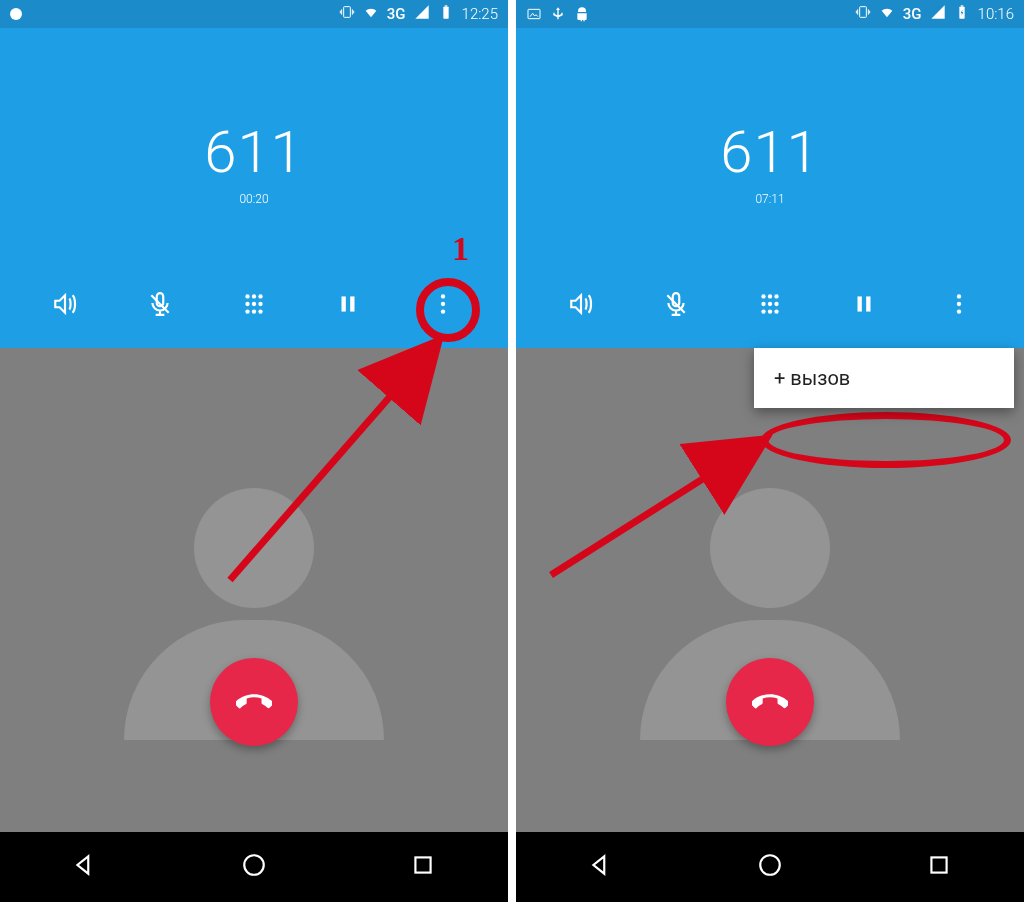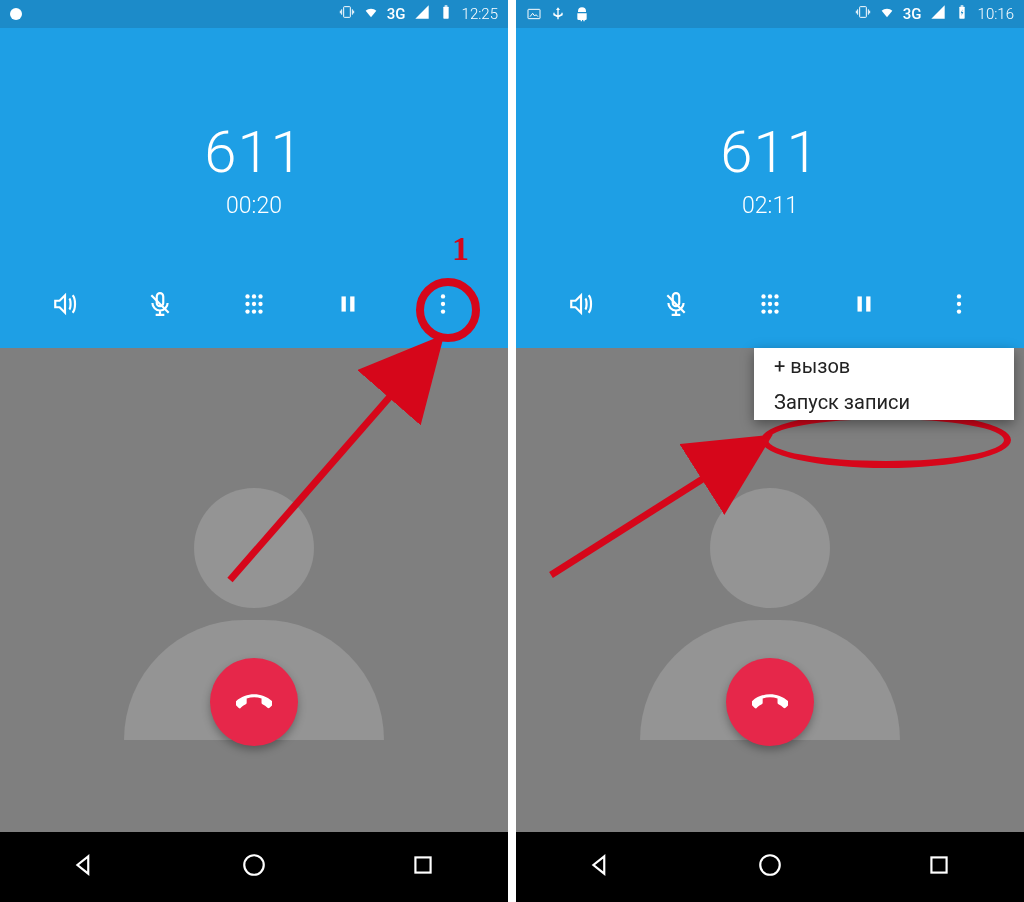--- a/index.html
+++ b/index.html
@@ -48,21 +48,21 @@
     color:#fff;
     position:relative;
   }
   .call-number {
     font-size: 58px;
     font-weight: 300;
     margin-top: 90px;
     letter-spacing:1px;
   }
   .call-timer {
-    font-size: 23px;
+    font-size: 12px;
     margin-top: 6px;
     font-weight:300;
   }
   .call-controls {
     position:absolute;
     bottom: 20px;
     width:100%;
     display:flex;
     justify-content:space-around;
     align-items:center;
@@ -107,21 +107,21 @@
   .nav-bar svg { width:26px; height:26px; stroke:#fff; fill:none; stroke-width:2; }
   .menu-popup {
     position:absolute;
     top:348px; right:10px;
     width:260px;
     background:#fff;
     box-shadow:0 4px 12px rgba(0,0,0,0.4);
     z-index:5;
   }
   .menu-item {
-    padding:6px 20px;
+    padding:18px 20px;
     font-size:20px;
     color:#222;
   }
   
   .circle-ann {
     position:absolute;
     border:8px solid #d6061a;
     border-radius:50%;
   }
   .ann-label {
@@ -285,21 +285,21 @@
     <span><svg viewBox="0 0 24 24" fill="#fff">
           <rect x="8" y="4" width="8" height="18" rx="1"></rect>
           <rect x="10" y="2" width="4" height="2"></rect>
           <path d="M13 8l-3 6h2l-1 4 3-6h-2l1-4z" fill="#1c8bc9"></path>
         </svg></span>
     <span>10:16</span>
   </div>
 
   <div class="call-header">
     <div class="call-number">611</div>
-    <div class="call-timer">02:11</div>
+    <div class="call-timer">07:11</div>
     <div class="call-controls">
       <div class="ctl">
           <svg viewBox="0 0 24 24">
             <path d="M3 9v6h4l5 5V4L7 9H3zM16 7c1.5 1.5 1.5 8.5 0 10M19 4c3 3 3 13 0 16" fill="none" stroke="#fff" stroke-width="2"></path>
           </svg>
         </div>
       <div class="ctl">
           <svg viewBox="0 0 24 24">
             <path d="M12 2a3 3 0 013 3v6a3 3 0 01-6 0V5a3 3 0 013-3zM5 11a7 7 0 0014 0M12 18v4M8 22h8" fill="none" stroke="#fff" stroke-width="2"></path>
             <line x1="4" y1="4" x2="20" y2="20" stroke="#fff" stroke-width="2"></line>
@@ -341,21 +341,20 @@
     </div>
     <div class="end-call">
       <svg viewBox="0 0 24 24">
           <path d="M21 15.5c-1.4 0-2.7-.2-4-.7-.4-.1-.9 0-1.2.3l-2 2c-3-1.5-5.5-4-7-7l2-2c.3-.3.4-.8.3-1.2-.5-1.3-.7-2.6-.7-4 0-.6-.4-1-1-1H4c-.6 0-1 .4-1 1 0 10 8 18 18 18 .6 0 1-.4 1-1v-3.5c0-.6-.4-1-1-1z" transform="rotate(135 12 12)"></path>
         </svg>
     </div>
   </div>
 
   <div class="menu-popup">
     <div class="menu-item">+ вызов</div>
-    <div class="menu-item">Запуск записи</div>
   </div>
 
   <div class="nav-bar">
     <span><svg viewBox="0 0 24 24">
           <path d="M15 4L5 12l10 8V4z"></path>
         </svg></span>
     <span><svg viewBox="0 0 24 24">
           <circle cx="12" cy="12" r="9"></circle>
         </svg></span>
     <span><svg viewBox="0 0 24 24">

